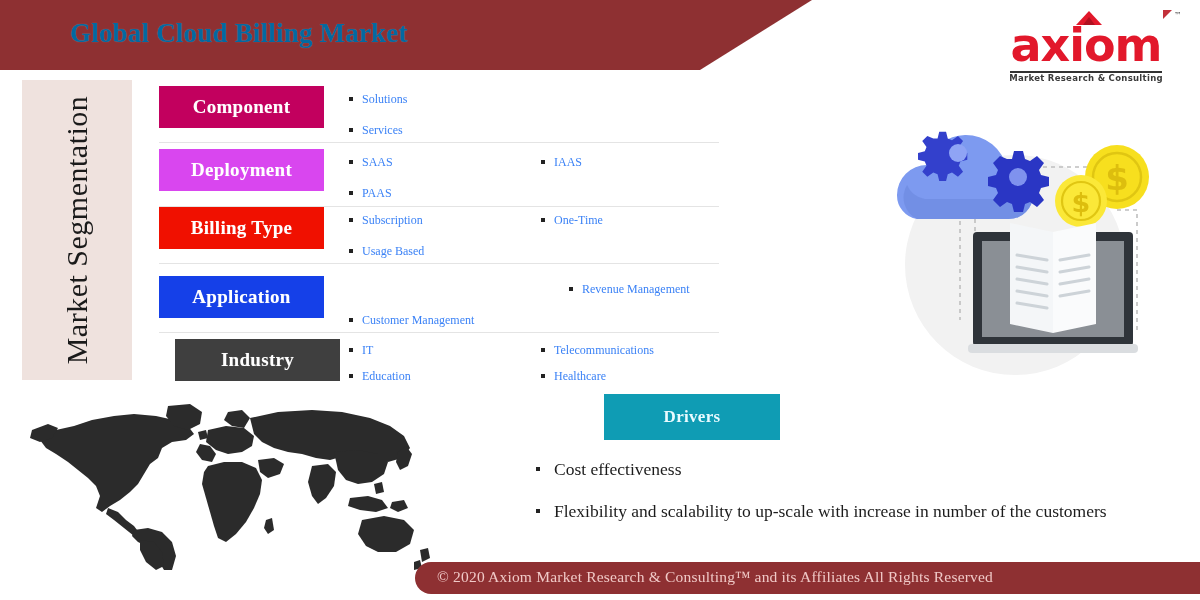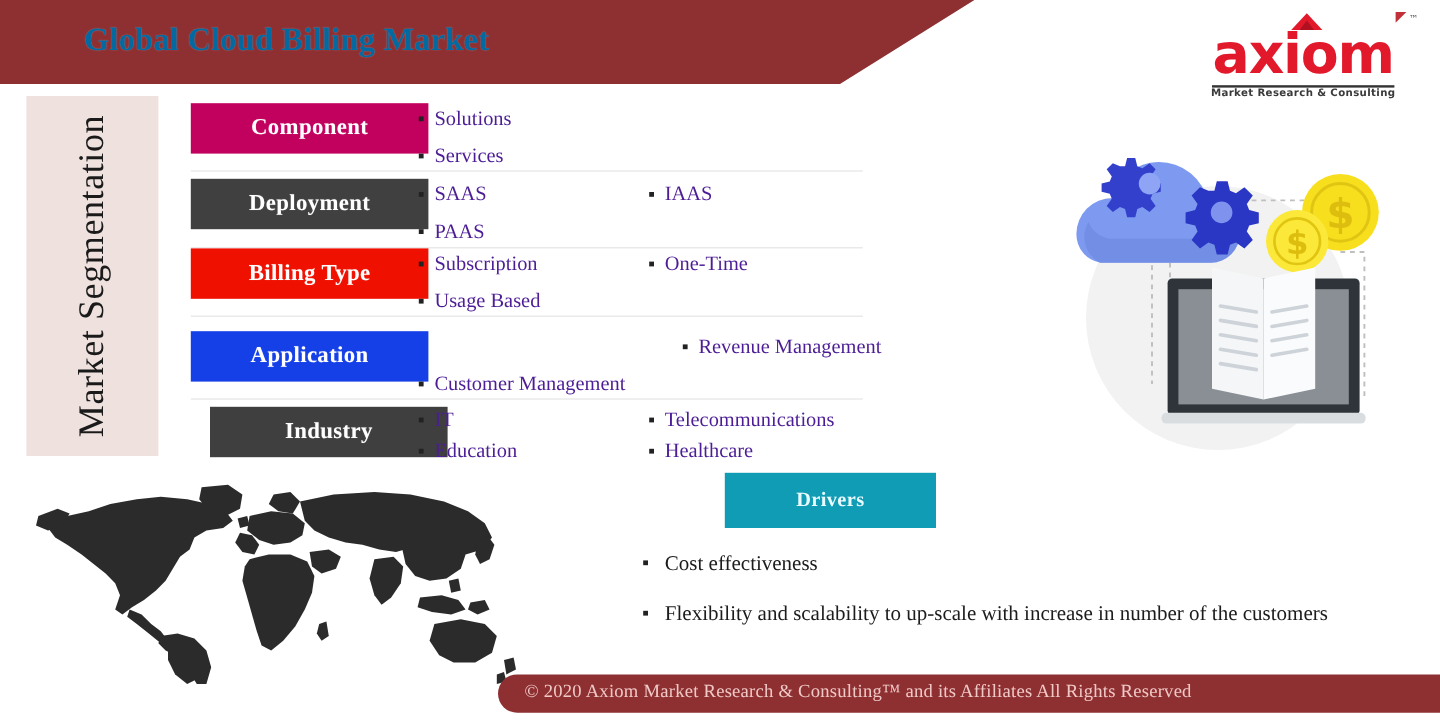--- a/index.html
+++ b/index.html
@@ -143,42 +143,42 @@
     position: absolute;
     left: 0;
     width: 560px;
     border-bottom: 1px solid #E4E4E4;
     box-sizing: border-box;
   }
   .seg-chip {
     position: absolute;
     left: 0;
     top: 6px;
-    width: 198px;
+    width: 165px;
     height: 42px;
     display: flex;
     align-items: center;
     justify-content: center;
     color: #FFFFFF;
     font-size: 19px;
     font-weight: bold;
     letter-spacing: 0.3px;
     text-shadow: 0 0 1px rgba(255,255,255,.25);
   }
   .seg-items {
     position: absolute;
     left: 190px;
     top: 2px;
     width: 368px;
     height: 100%;
   }
   .seg-item {
     position: absolute;
-    font-size: 17px;
-    color: #4c1d95;
+    font-size: 12px;
+    color: #3b82f6;
     white-space: nowrap;
     line-height: 22px;
   }
   .seg-item .bullet {
     display: inline-block;
     width: 4px; height: 4px;
     background: #222;
     vertical-align: middle;
     margin-right: 9px;
     margin-bottom: 3px;
@@ -283,21 +283,21 @@
 
 <div id="seg-table">
     <div class="seg-row" style="top: 0px; height: 63px;">
       <div class="seg-chip" style="background: rgb(194, 0, 94);">Component</div>
       <div class="seg-items">
         <div class="seg-item" style="left: 0px; top: 6px;"><span class="bullet"></span><span>Solutions</span></div>
         <div class="seg-item" style="left: 0px; top: 37px;"><span class="bullet"></span><span>Services</span></div>
       </div>
     </div>
     <div class="seg-row" style="top: 63px; height: 64px;">
-      <div class="seg-chip" style="background: #404040; text-align: right;">Deployment</div>
+      <div class="seg-chip" style="background: #d946ef; text-align: right;">Deployment</div>
       <div class="seg-items">
         <div class="seg-item" style="left: 0px; top: 6px;"><span class="bullet"></span><span>SAAS</span></div>
         <div class="seg-item" style="left: 192px; top: 6px;"><span class="bullet"></span><span>IAAS</span></div>
         <div class="seg-item" style="left: 0px; top: 37px;"><span class="bullet"></span><span>PAAS</span></div>
       </div>
     </div>
     <div class="seg-row" style="top: 121px; height: 63px; padding-left: 32px;">
       <div class="seg-chip" style="background: rgb(240, 16, 0);">Billing Type</div>
       <div class="seg-items">
         <div class="seg-item" style="left: 0px; top: 6px;"><span class="bullet"></span><span>Subscription</span></div>

